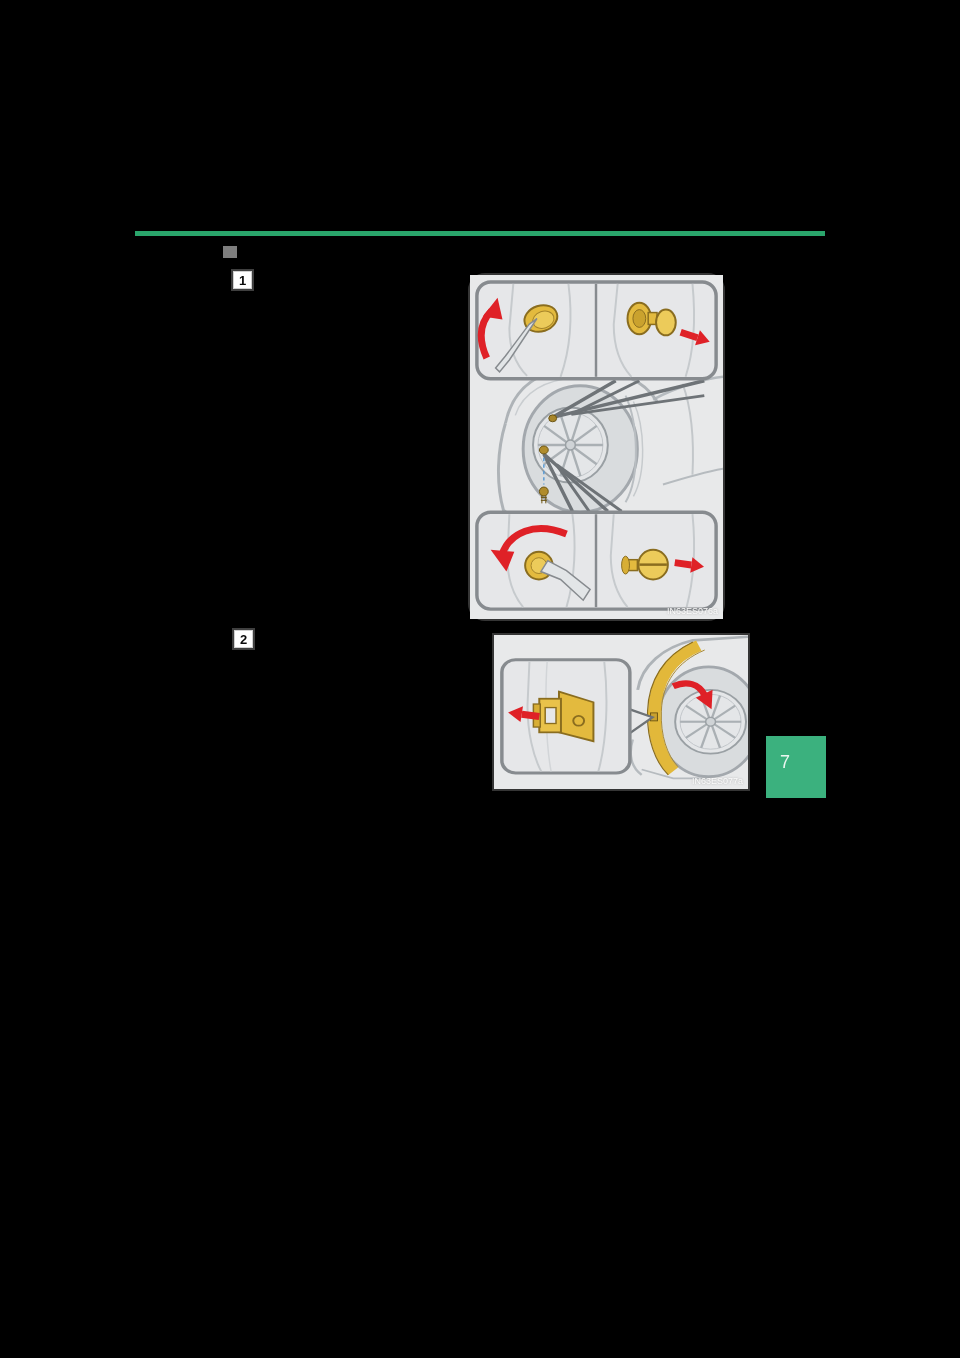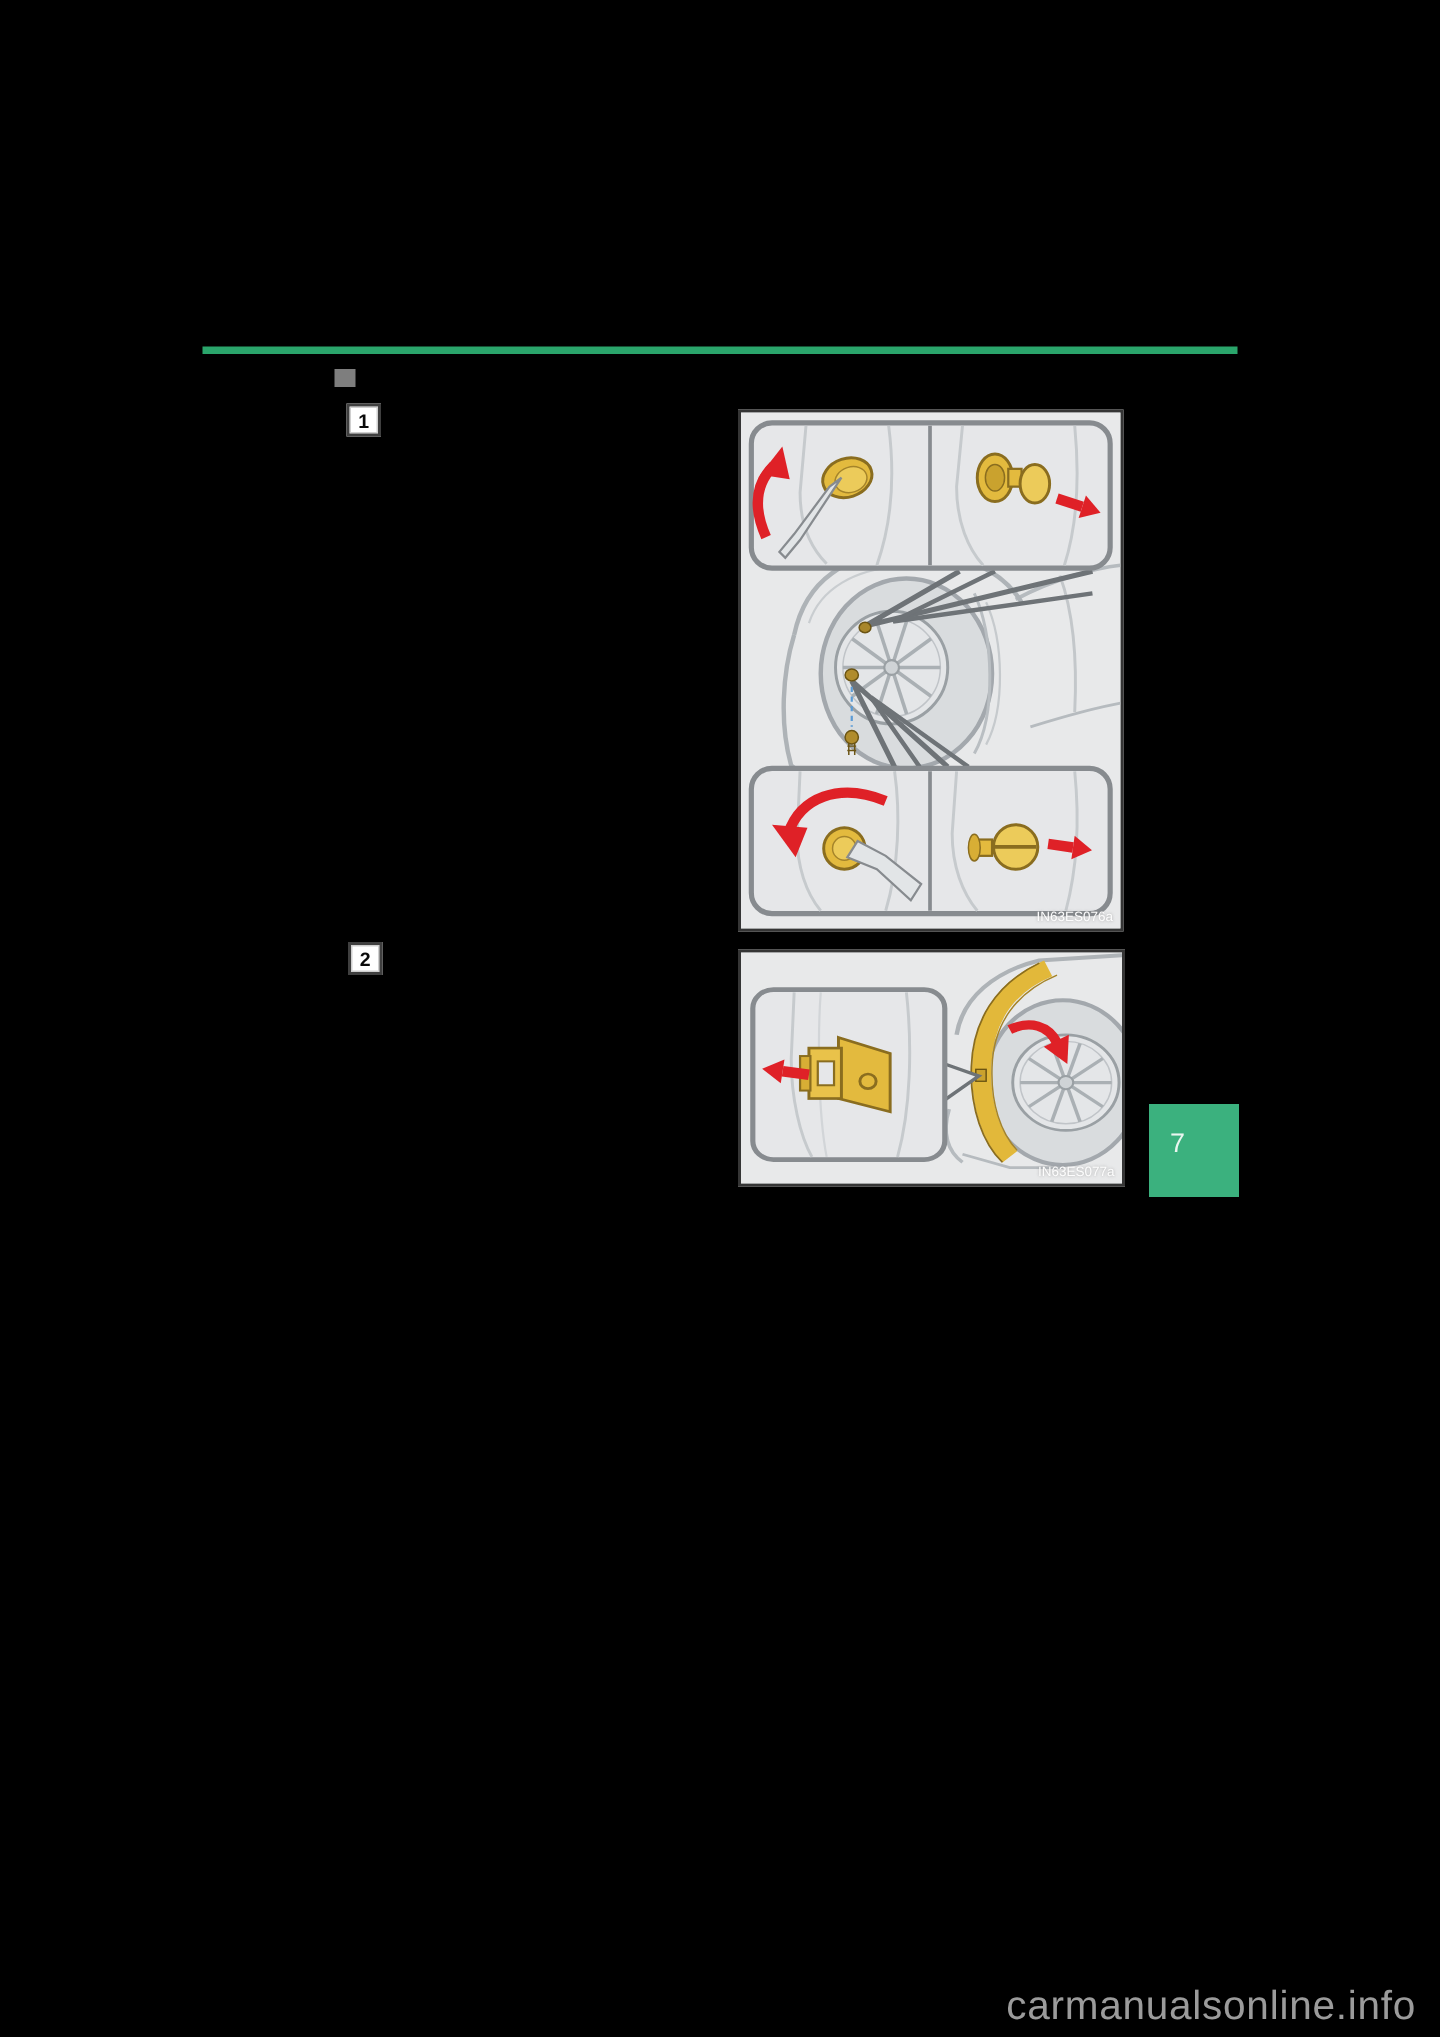--- a/index.html
+++ b/index.html
@@ -13,21 +13,21 @@
     position:absolute;width:19px;height:18px;background:#fff;border:2px solid #3f3f3f;
     box-shadow:0 0 0 1px #cfcfcf inset;
     display:flex;align-items:center;justify-content:center;
     color:#0a0a0a;font-size:13px;font-weight:bold;line-height:1;
   }
   .step-1{left:231px;top:269px;}
   .step-2{left:232px;top:628px;}
   .figure{
     position:absolute;background:#e8e9ea;border:2px solid #353535;box-sizing:border-box;
   }
-  .figure-1{left:492px;top:273px;width:257px;height:348px;}
+  .figure-1{left:468px;top:273px;width:257px;height:348px;border-radius:17px;}
   .figure-2{left:492px;top:633px;width:258px;height:158px;}
   .figure svg{position:absolute;left:0;top:0;width:100%;height:100%;}
   .figure-code{
     position:absolute;right:5px;bottom:3px;color:#fdfdfd;font-size:9px;line-height:1;
     text-shadow:0 0 2px rgba(120,120,120,.6);
   }
   .page-tab{
     position:absolute;left:766px;top:736px;width:60px;height:62px;
     color:#eaf6f0;font-size:18px;box-sizing:border-box;padding:17px 0 0 14px;line-height:1;
   }
@@ -212,15 +212,14 @@
           <rect x="0" y="-4" width="18" height="8" fill="#df2127"></rect>
           <polygon points="18,-9 32,0 18,9" fill="#df2127"></polygon>
         </g>
       </g>
     </svg>
     <span class="figure-code">IN63ES077a</span>
   </div>
 
   <div class="page-tab" style="background: rgb(59, 177, 126);">7</div>
 
-  <div class="watermark">carmanualsonline.info</div>
 
 </div>
 
 </body></html>

